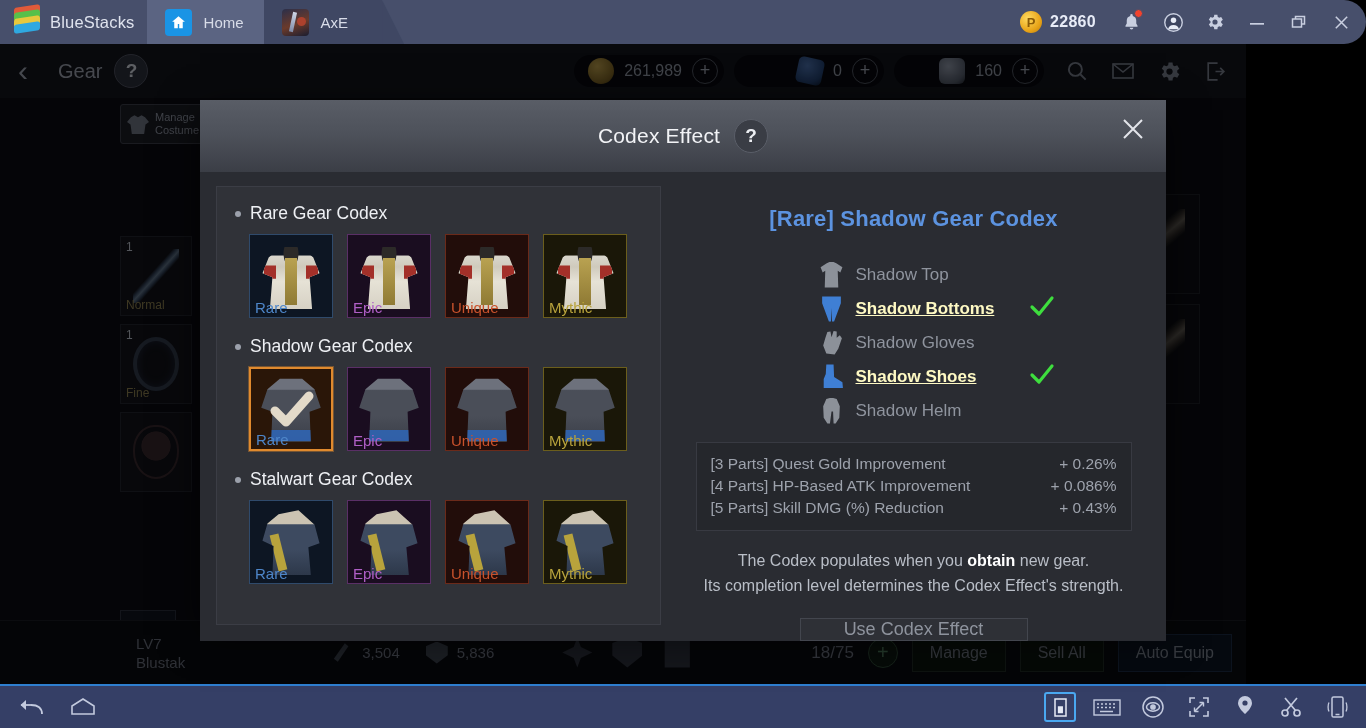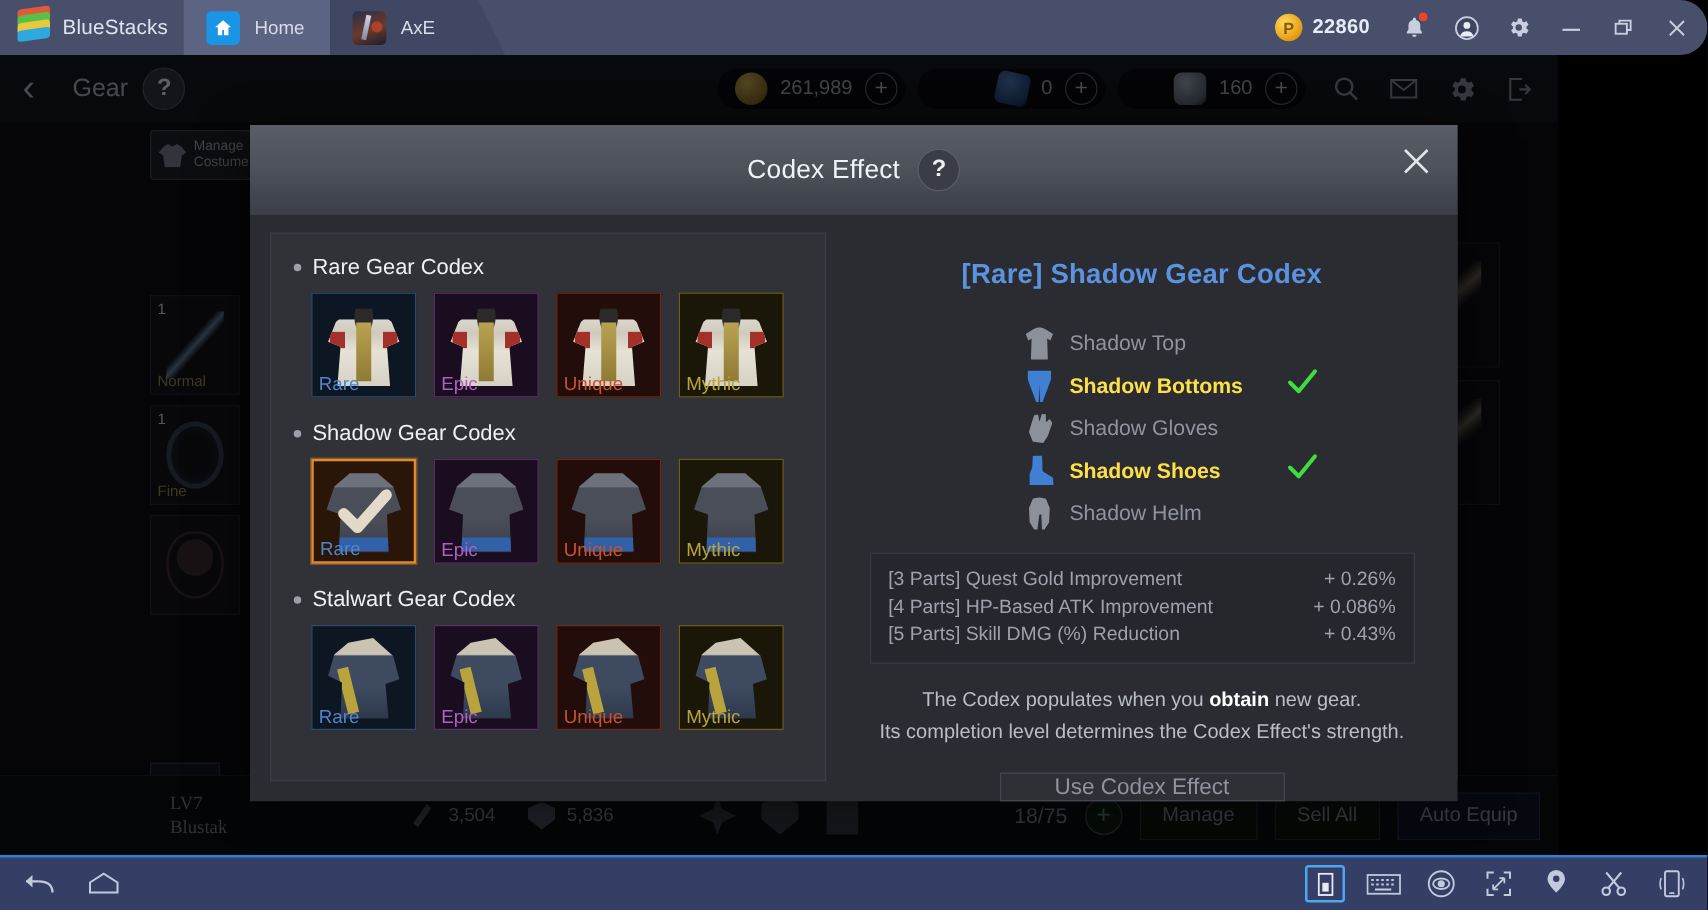--- a/index.html
+++ b/index.html
@@ -112,21 +112,21 @@
   .rslot{ width:92px;height:100px;background:#0e0f14;border:1px solid #1d1f27;
           margin-bottom:10px; position:relative; overflow:hidden;}
   .rslot .art{ position:absolute; inset:14px;
                background:linear-gradient(140deg,transparent 38%,#5d5348 44%,#b8ab97 50%,
                           #5d5348 56%,transparent 62%); opacity:.5;}
 
   
   .g-bottom{ position:absolute; left:0; bottom:0; width:1246px; height:64px;
              background:#0b0c11; display:flex; align-items:center; z-index:4;
              border-top:1px solid #191b22; }
-  .char{ display:flex; align-items:flex-start; gap:10px; padding-left:136px;font-family:Liberation Serif, serif; }
+  .char{ display:flex; align-items:flex-start; gap:10px; padding-left:136px; }
   .char .txt{ color:#666c78; font-size:15px; line-height:19px; }
   .stats{ display:flex; align-items:center; gap:26px; padding-left:146px; }
   .stat{ display:flex; align-items:center; gap:9px; color:#6d7380; font-size:15px; }
   .stat .sic{ width:22px;height:22px; background:#3d434f; }
   .sic.atk{ clip-path:polygon(12% 78%,62% 8%,78% 22%,30% 92%); }
   .sic.def{ clip-path:polygon(50% 0,100% 22%,100% 62%,50% 100%,0 62%,0 22%); }
   .gicons{ display:flex; align-items:center; gap:20px; padding-left:68px; }
   .gic{ width:30px;height:30px; background:#2d313c; }
   .gic.a{ clip-path:polygon(50% 0,62% 32%,100% 50%,62% 68%,50% 100%,38% 68%,0 50%,38% 32%); }
   .gic.b{ clip-path:polygon(50% 0,100% 18%,100% 60%,50% 100%,0 60%,0 18%); }
@@ -198,21 +198,21 @@
   .detail{ flex:1; display:flex; flex-direction:column; align-items:center;
            padding-top:6px; }
   .d-title{ color:#5c93e0; font-size:22px; font-weight:bold; letter-spacing:.2px;
             margin-top:14px; }
   .d-rule{ width:420px; height:1px; background:#474a52; margin:13px 0 14px 0; }
   .parts{ width:100%; display:flex; flex-direction:column; gap:3px; align-items:center; }
   .part{ display:flex; align-items:center; gap:11px; height:31px; width:330px;
          justify-content:flex-start; padding-left:70px; position:relative; }
   .part .pic{ width:26px;height:26px; flex:0 0 auto; }
   .part .pname{ font-size:17px; color:#8f949e; white-space:nowrap; }
-  .part.got .pname{ color:#fde047; font-weight:bold; }
+  .part.got .pname{ color:#fef9c3; font-weight:bold;text-decoration:underline; }
   .part .tick{ position:absolute; right:24px; }
   
   .pic.top{ background:#8c9199; clip-path:polygon(30% 8%,46% 0,54% 0,70% 8%,92% 22%,
             84% 42%,74% 36%,76% 100%,24% 100%,26% 36%,16% 42%,8% 22%); }
   .pic.bottoms{ background:#3f7fd4; clip-path:polygon(14% 4%,86% 4%,86% 30%,60% 100%,
             52% 100%,50% 48%,48% 100%,40% 100%,14% 30%); }
   .pic.gloves{ background:#8c9199; clip-path:polygon(26% 34%,34% 10%,46% 8%,50% 30%,
             58% 6%,70% 8%,70% 32%,82% 22%,90% 34%,76% 74%,62% 96%,30% 92%,18% 62%); }
   .pic.shoes{ background:#3f7fd4; clip-path:polygon(30% 4%,58% 4%,60% 52%,92% 72%,
             94% 94%,20% 94%,20% 60%,28% 40%); }

